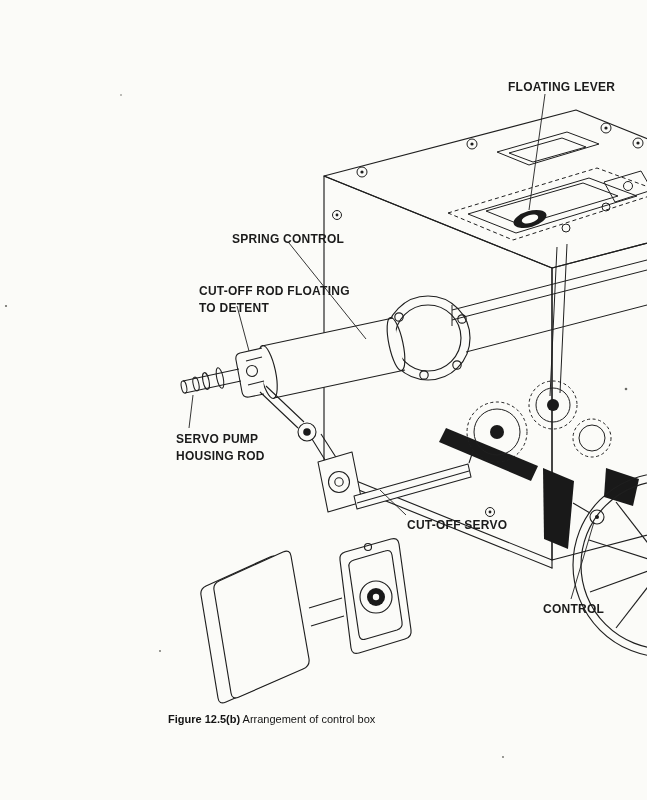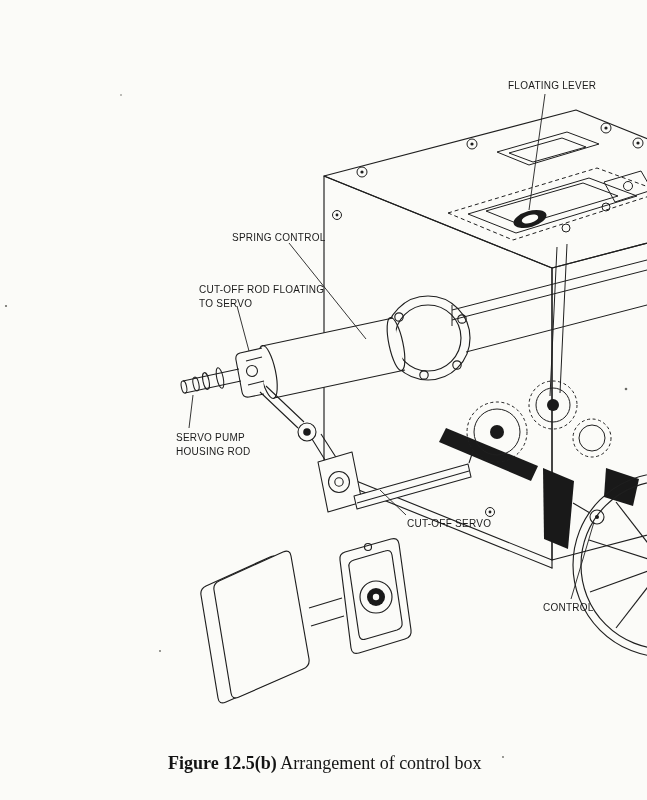--- a/index.html
+++ b/index.html
@@ -6,28 +6,28 @@
   body {
     width: 647px; height: 800px;
     background: #fbfbf8;
     font-family: "Liberation Sans", sans-serif;
     position: relative; overflow: hidden;
   }
   .page { position: absolute; left: 0; top: 0; width: 647px; height: 800px; }
   svg.lineart { position: absolute; left: 0; top: 0; }
   .lbl {
     position: absolute;
-    font-size: 10px; font-weight: normal; letter-spacing: .25px;
+    font-size: 12px; font-weight: bold; letter-spacing: .25px;
     color: #1b1b1b; line-height: 1.4; white-space: nowrap;
   }
   .lbl .ln { display: block; }
   .caption {
     position: absolute; left: 168px; top: 713px;
-    font-family: Liberation Serif, serif;
-    font-size: 18px; color: #141414; white-space: nowrap; margin-top: 40px;
+    font-family: Liberation Sans, sans-serif;
+    font-size: 11px; color: #141414; white-space: nowrap;
   }
   .caption b { font-weight: bold; }
 </style>
 </head>
 <body>
 
 <div class="page">
 
   <svg class="lineart" width="647" height="800" viewBox="0 0 647 800">
 
@@ -175,21 +175,21 @@
       <line x1="571" y1="599" x2="594" y2="522"></line>
     </g>
   </svg>
 
   <div class="lbl" style="left:508px; top:79px">FLOATING LEVER</div>
 
   <div class="lbl" style="left:232px; top:231px">SPRING CONTROL</div>
 
   <div class="lbl" style="left:199px; top:283px">
     <span class="ln">CUT-OFF ROD FLOATING</span>
-    <span class="ln">TO SERVO</span>
+    <span class="ln">TO DETENT</span>
   </div>
 
   <div class="lbl" style="left:176px; top:431px">
     <span class="ln">SERVO PUMP</span>
     <span class="ln">HOUSING ROD</span>
   </div>
 
   <div class="lbl" style="left:407px; top:517px">CUT-OFF SERVO</div>
 
   <div class="lbl" style="left:543px; top:601px">CONTROL</div>

